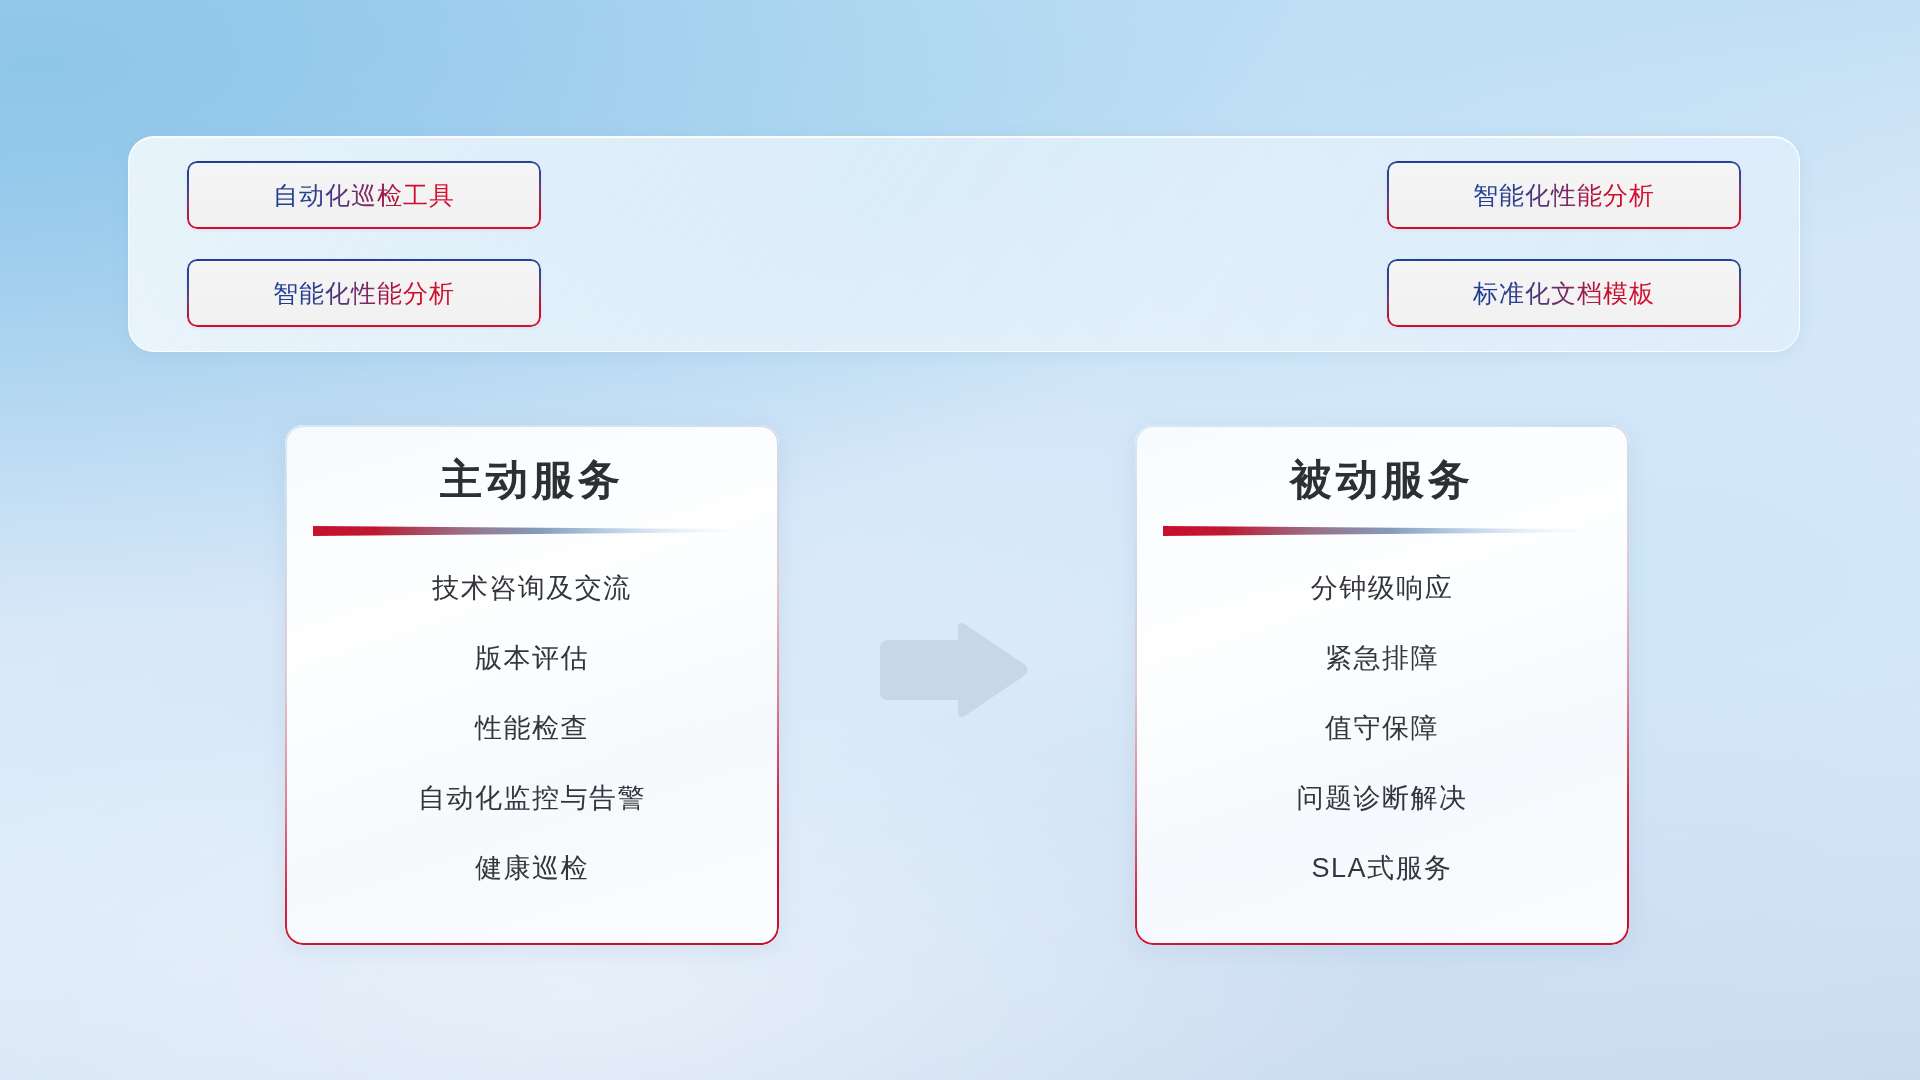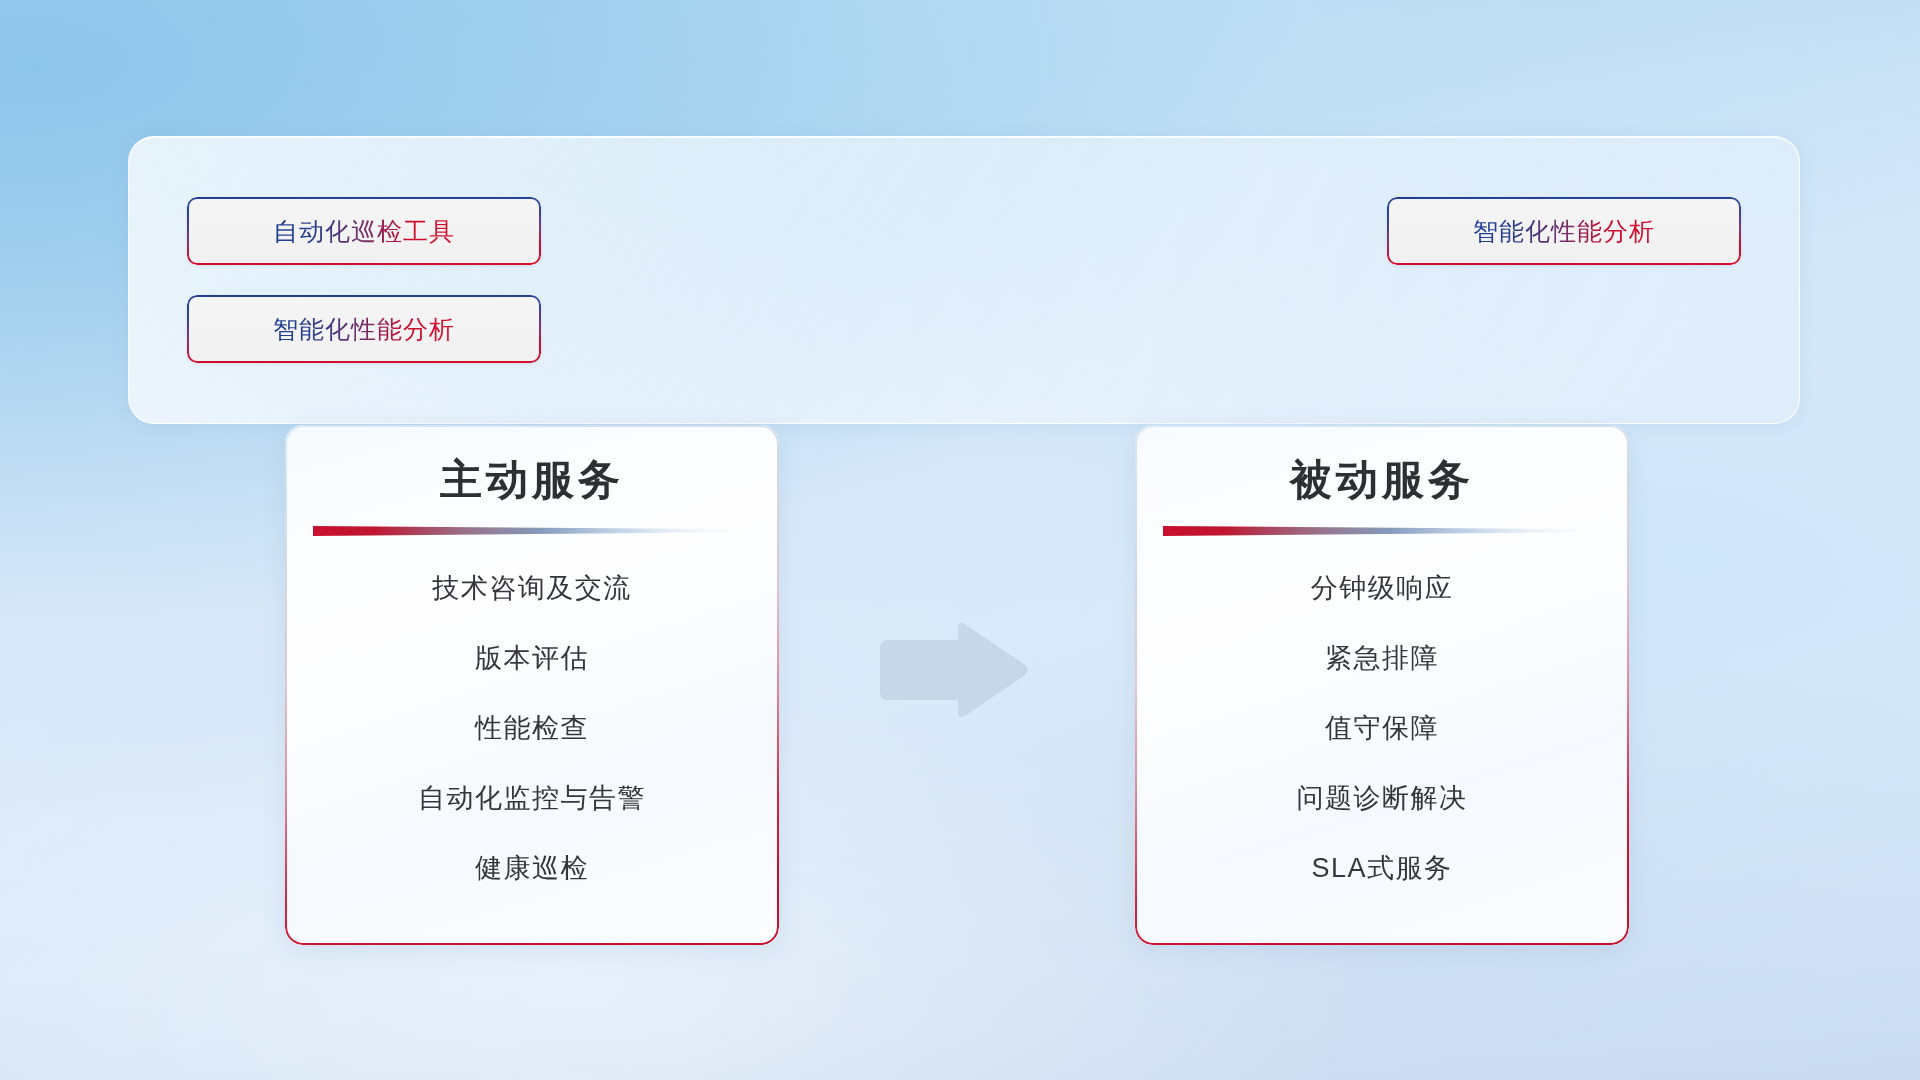--- a/index.html
+++ b/index.html
@@ -22,21 +22,21 @@
   }
   #bg-soft{
     position:absolute;inset:0;
     background:
       radial-gradient(60% 40% at 30% 92%, rgba(255,255,255,.40), rgba(255,255,255,0) 70%),
       radial-gradient(55% 45% at 72% 88%, rgba(200,218,240,.45), rgba(200,218,240,0) 70%);
   }
 
   
   #top-panel{
-    position:absolute;left:128px;top:136px;width:1672px;height:288px;
+    position:absolute;left:128px;top:136px;width:1672px;height:216px;
     border-radius:26px;
     background:linear-gradient(125deg, rgba(255,255,255,.78) 0%, rgba(244,249,254,.62) 45%, rgba(232,242,252,.55) 100%);
     border:1px solid rgba(255,255,255,.85);
     box-shadow:0 2px 16px rgba(120,160,200,.16), inset 0 1px 0 rgba(255,255,255,.9);
     display:flex;flex-direction:column;justify-content:center;
     padding:16px 58px;box-sizing:border-box;
   }
   .pill-row{display:flex;justify-content:space-between;}
   .pill-row + .pill-row{margin-top:30px;}
 
@@ -123,20 +123,23 @@
       <span class="pill-text">自动化巡检工具</span>
     </div>
     <div class="pill">
       <span class="pill-text">智能化性能分析</span>
     </div>
   </div>
 
   <div class="pill-row">
     <div class="pill">
       <span class="pill-text">智能化性能分析</span>
+    </div>
+    <div class="pill">
+      <span class="pill-text">标准化文档模板</span>
     </div>
   </div>
 
 </div>
 
 <div class="card" id="card-active">
   <div class="card-inner">
     <div class="card-title">主动服务</div>
 
     <div class="divider-wrap">

